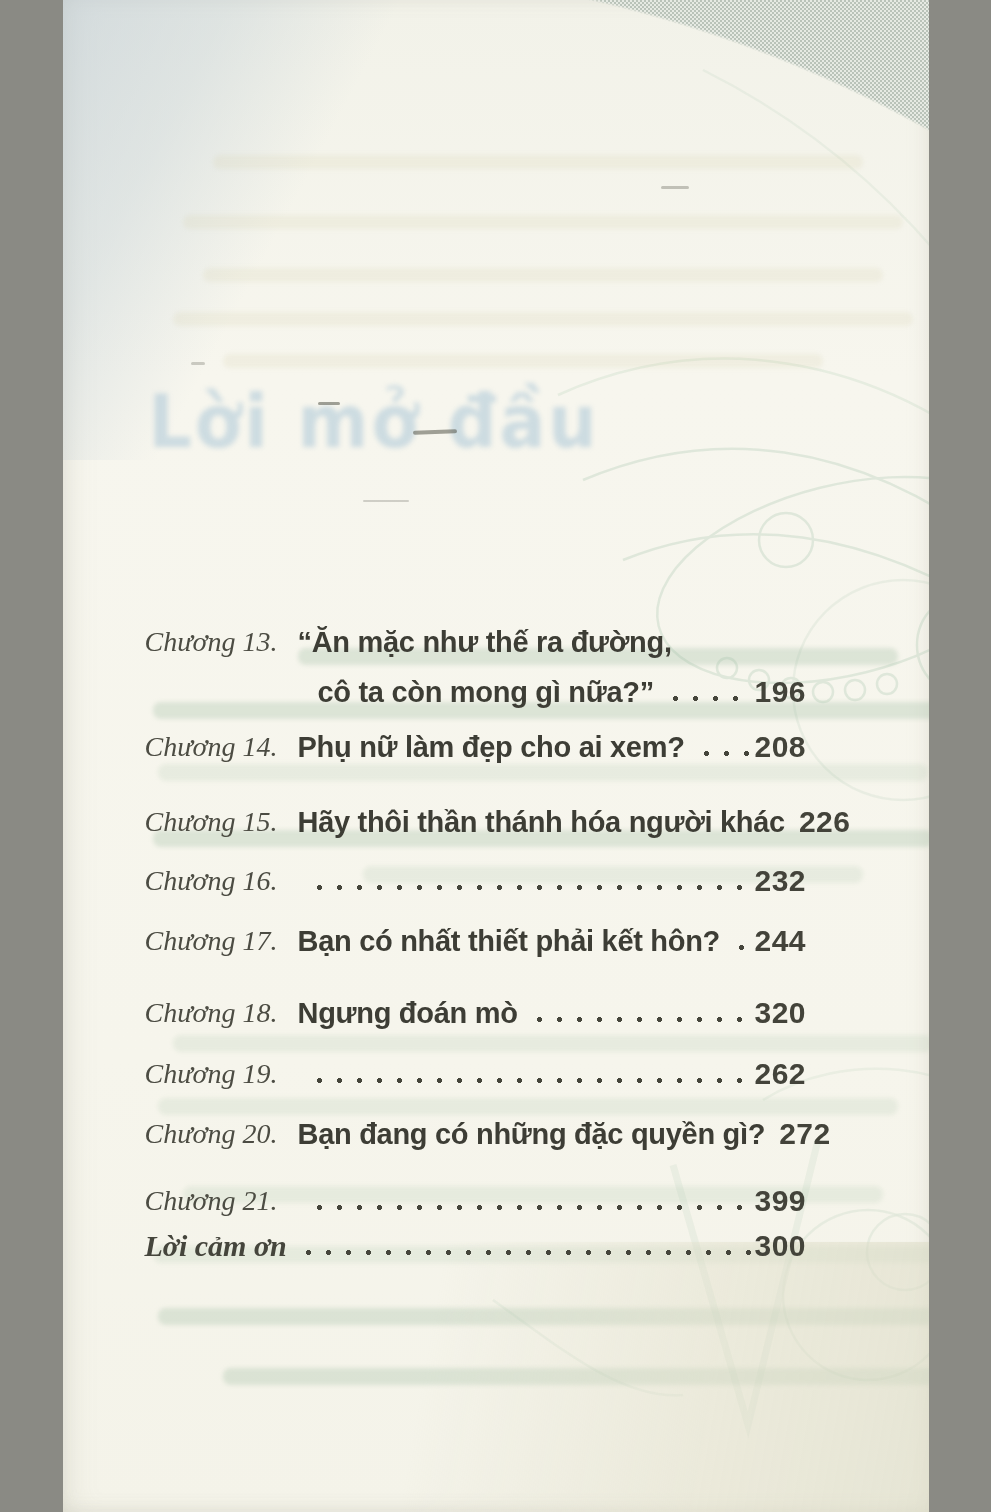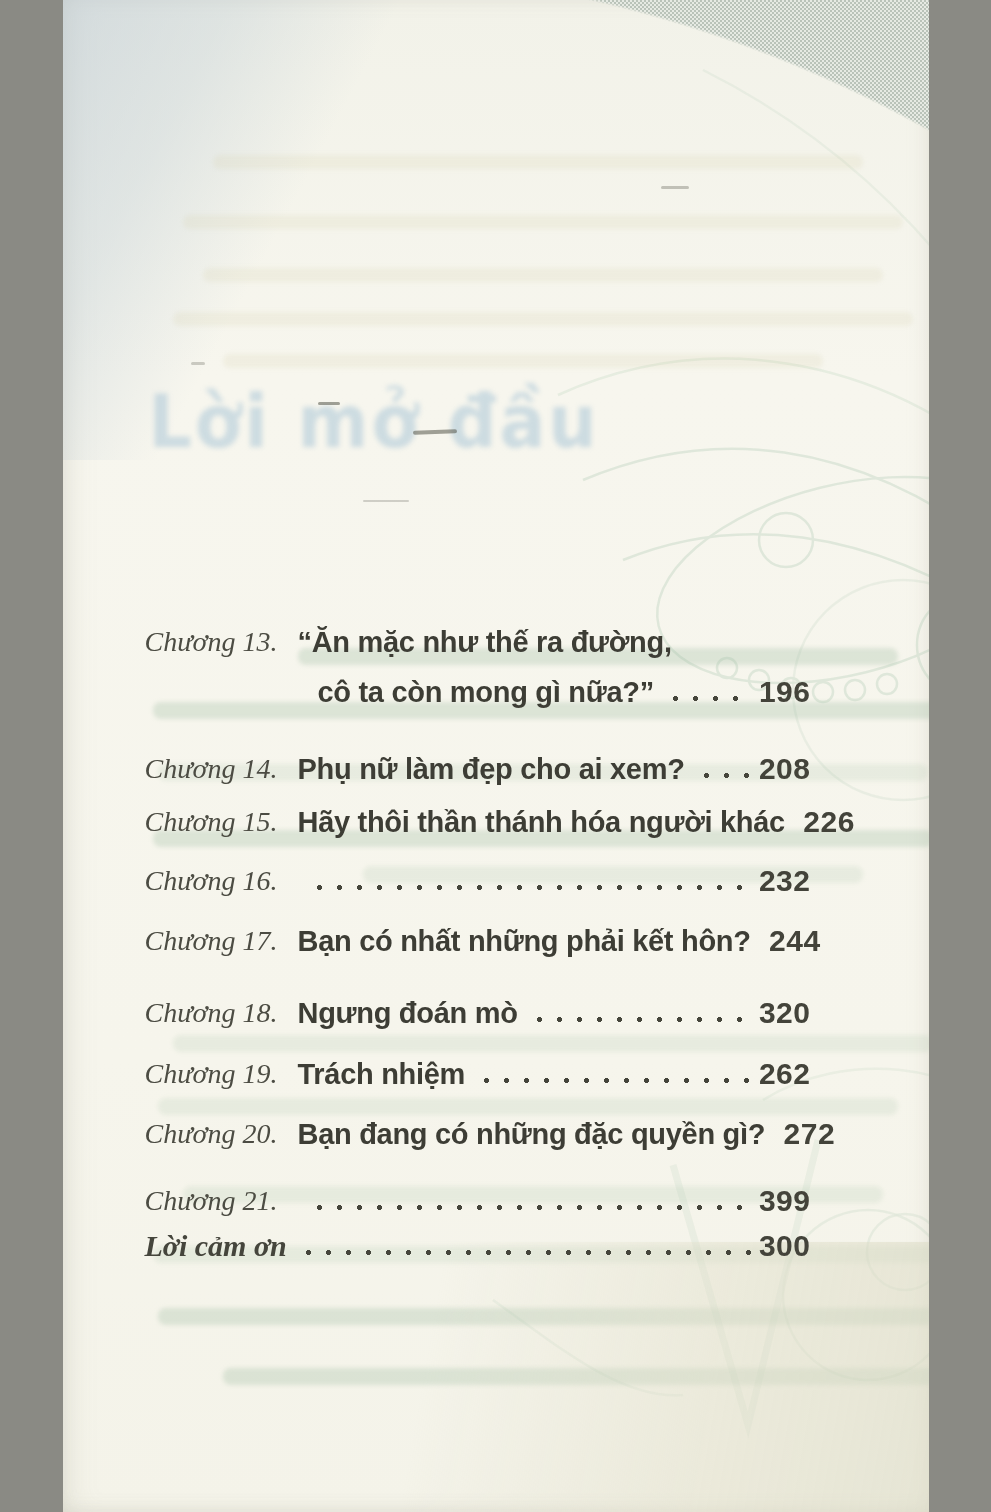--- a/index.html
+++ b/index.html
@@ -65,21 +65,21 @@
   .ttl{
     font:700 29px/40px "Liberation Sans", sans-serif;
     color:#3d3d35;letter-spacing:-0.3px;white-space:nowrap;
   }
   .dots{
     flex:1 1 auto;height:40px;margin:0 4px 0 10px;
     background-image:radial-gradient(circle 2.6px at 3.5px 3.5px, #45453b 97%, rgba(0,0,0,0) 100%);
     background-size:20px 7px;background-repeat:repeat-x;background-position:8px 23px;
   }
   .pg{
-    flex:0 0 auto;min-width:56px;text-align:right;
+    flex:0 0 auto;min-width:56px;
     font:700 30px/40px "Liberation Sans", sans-serif;
     color:#43433a;letter-spacing:0.5px;
   }
   .lbl-ack{
     flex:0 0 auto;
     font:italic 700 30px/40px "Liberation Serif", serif;
     color:#45453c;white-space:nowrap;
   }
 </style>
 </head>
@@ -151,21 +151,21 @@
       <span class="lbl">Chương 13.</span>
       <span class="ttl">“Ăn mặc như thế ra đường,</span>
     </div>
     <div class="row" style="top:672px">
       <span class="indent"></span>
       <span class="ttl">cô ta còn mong gì nữa?”</span>
       <span class="dots"></span>
       <span class="pg">196</span>
     </div>
 
-    <div class="row" style="top:749px">
+    <div class="row" style="top:727px">
       <span class="lbl">Chương 14.</span>
       <span class="ttl">Phụ nữ làm đẹp cho ai xem?</span>
       <span class="dots"></span>
       <span class="pg">208</span>
     </div>
 
     <div class="row" style="top:802px">
       <span class="lbl">Chương 15.</span>
       <span class="ttl">Hãy thôi thần thánh hóa người khác</span>
       <span class="dots"></span>
@@ -173,35 +173,34 @@
     </div>
 
     <div class="row" style="top:861px">
       <span class="lbl">Chương 16.</span>
       <span class="dots"></span>
       <span class="pg">232</span>
     </div>
 
     <div class="row" style="top:921px">
       <span class="lbl">Chương 17.</span>
-      <span class="ttl">Bạn có nhất những phải kết hôn?</span>
+      <span class="ttl">Bạn có nhất thiết phải kết hôn?</span>
       <span class="dots"></span>
       <span class="pg">244</span>
     </div>
 
     <div class="row" style="top:993px">
       <span class="lbl">Chương 18.</span>
       <span class="ttl">Ngưng đoán mò</span>
       <span class="dots"></span>
       <span class="pg">320</span>
     </div>
 
     <div class="row" style="top:1054px">
       <span class="lbl">Chương 19.</span>
-      <span class="ttl">Trách nhiệm</span>
       <span class="dots"></span>
       <span class="pg">262</span>
     </div>
 
     <div class="row" style="top:1114px">
       <span class="lbl">Chương 20.</span>
       <span class="ttl">Bạn đang có những đặc quyền gì?</span>
       <span class="dots"></span>
       <span class="pg">272</span>
     </div>

